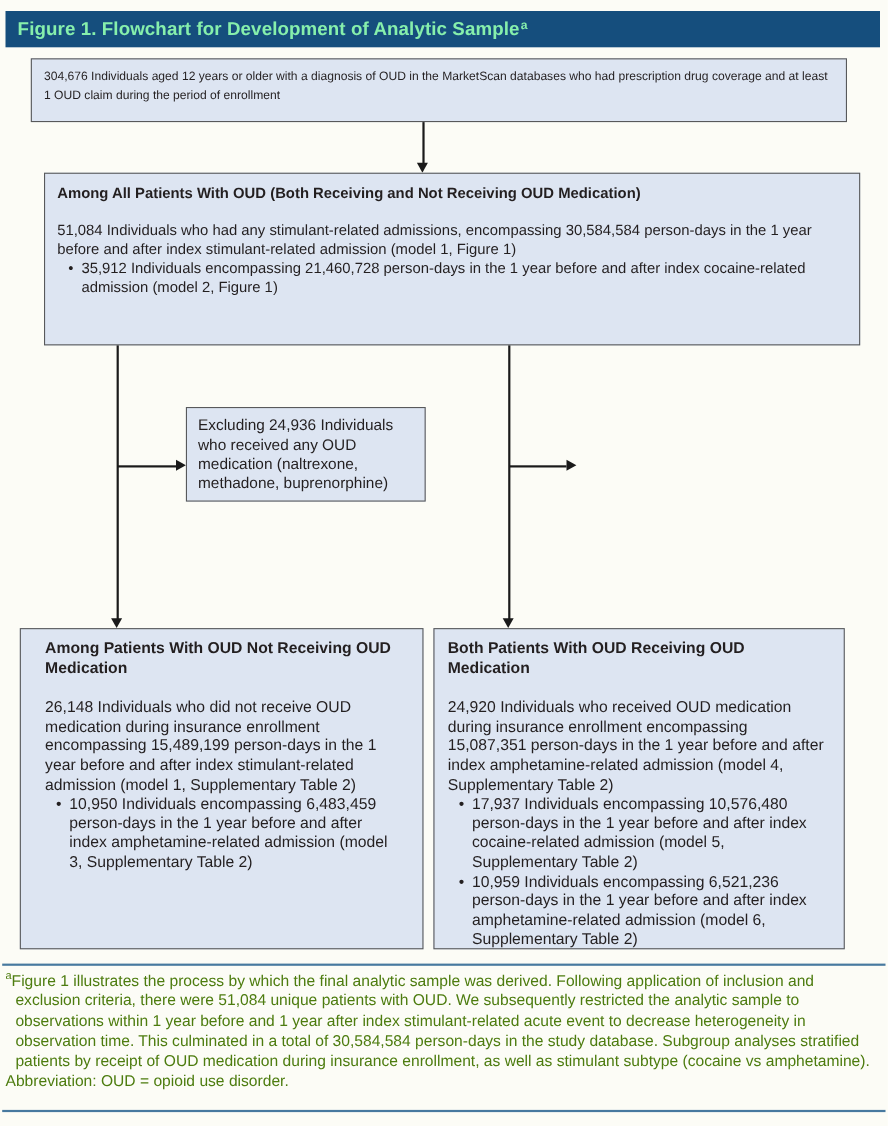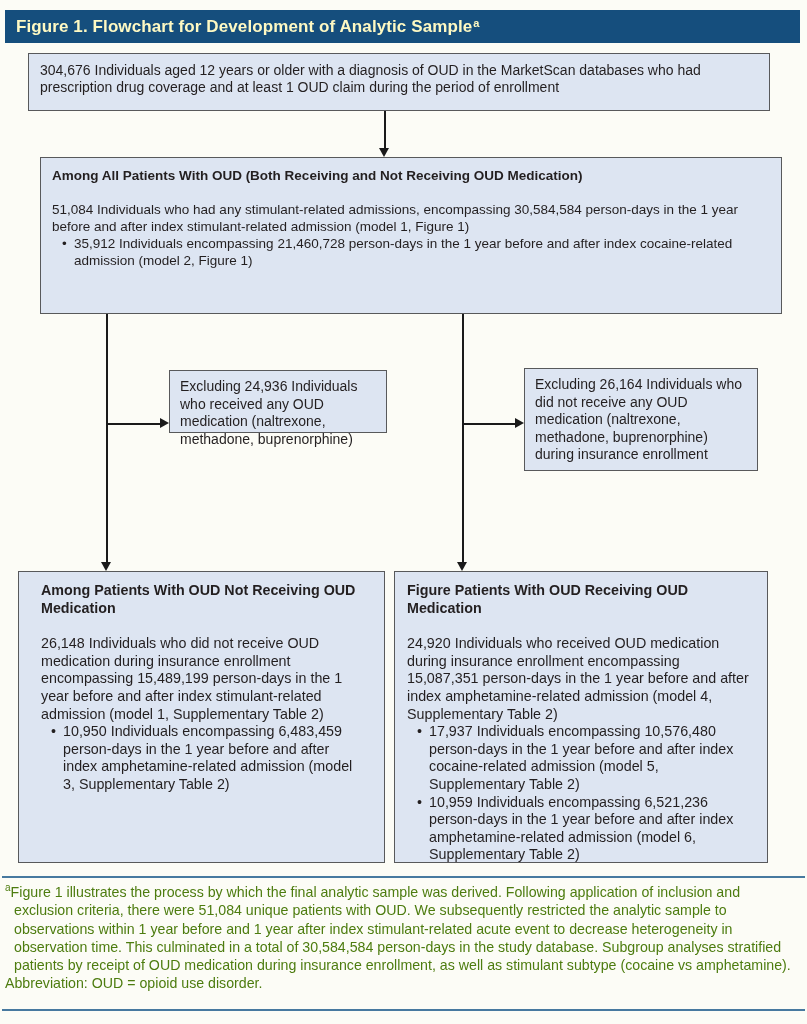--- a/index.html
+++ b/index.html
@@ -4,32 +4,32 @@
 <style>
   html,body{margin:0;padding:0;}
   .page{
     position:relative;width:807px;height:1024px;
     background:#fcfcf6;color:#231f20;
     font-family:"Liberation Sans",sans-serif;
     overflow:hidden;
   }
   .title-bar{
     position:absolute;left:5px;top:10px;width:795px;height:33px;
-    background:#154e7d;color:#fef9c3;font-weight:bold;font-size:17px;
+    background:#154e7d;color:#86efac;font-weight:bold;font-size:17px;
     display:flex;align-items:center;padding-left:11px;box-sizing:border-box;
     letter-spacing:.1px;
   }
   .title-bar sup{font-size:11px;line-height:0;transform:translateY(-4px);margin-left:1px;}
   .fbox{
     position:absolute;background:#dde5f2;border:1.6px solid #58595b;
     box-sizing:border-box;
   }
-  #box-top{left:28px;top:53px;width:742px;height:58px;padding:8px 11px;font-size:14px;line-height:17px;}
+  #box-top{left:28px;top:53px;width:742px;height:58px;padding:8px 11px;font-size:11px;line-height:17px;}
   #box-all{left:40px;top:157px;width:742px;height:157px;padding:9px 11px;font-size:13.5px;line-height:17px;}
-  #excl-left{left:169px;top:370px;width:218px;height:63px;padding:7px 10px;font-size:14px;line-height:17.5px;}
+  #excl-left{left:169px;top:370px;width:218px;height:86px;padding:7px 10px;font-size:14px;line-height:17.5px;}
   #excl-right{left:524px;top:368px;width:234px;height:103px;padding:7px 10px;font-size:14px;line-height:17.5px;}
   #box-bl{left:18px;top:571px;width:367px;height:292px;padding:10px 22px;font-size:14.3px;line-height:17.6px;}
   #box-br{left:394px;top:571px;width:374px;height:292px;padding:10px 12px;font-size:14.3px;line-height:17.6px;}
   .box-heading{font-weight:bold;margin:0 0 17px 0;}
   #box-bl .box-heading,#box-br .box-heading{margin:0 0 18px 0;}
   .box-body{margin:0;}
   ul.flow-bullets{list-style:none;margin:0;padding:0 0 0 22px;}
   ul.flow-bullets li{position:relative;}
   ul.flow-bullets li::before{content:"\2022";position:absolute;left:-12px;}
   .vline{position:absolute;width:1.5px;background:#1a1a1a;}
@@ -81,34 +81,31 @@
 
   <div class="hline" style="left:107px;top:423px;width:53px;"></div>
   <div class="arrow-right" style="left:160px;top:418px;"></div>
 
   <div class="hline" style="left:463px;top:423px;width:52px;"></div>
   <div class="arrow-right" style="left:515px;top:418px;"></div>
 
   <div class="fbox" id="excl-left">
     <p class="box-body">Excluding  24,936 Individuals who received any OUD medication (naltrexone, methadone, buprenorphine)</p>
   </div>
-  <div class="fbox" id="excl-right">
-    <p class="box-body">Excluding  26,164 Individuals who did not receive any OUD medication (naltrexone, methadone, buprenorphine) during insurance enrollment</p>
-  </div>
 
   <div class="fbox" id="box-bl">
     <p class="box-heading">Among Patients With OUD Not Receiving OUD Medication</p>
     <p class="box-body">26,148 Individuals who did not receive OUD medication during insurance enrollment encompassing 15,489,199 person-days in the 1 year before and after index stimulant-related admission (model 1, Supplementary Table 2)</p>
     <ul class="flow-bullets">
       <li>10,950 Individuals encompassing 6,483,459 person-days in the 1 year before and after index amphetamine-related admission (model 3, Supplementary Table 2)</li>
     </ul>
   </div>
 
   <div class="fbox" id="box-br">
-    <p class="box-heading">Figure Patients With OUD Receiving OUD Medication</p>
+    <p class="box-heading">Both Patients With OUD Receiving OUD Medication</p>
     <p class="box-body">24,920 Individuals who received OUD medication during insurance enrollment encompassing 15,087,351 person-days in the 1 year before and after index amphetamine-related admission (model 4, Supplementary Table 2)</p>
     <ul class="flow-bullets">
       <li>17,937 Individuals encompassing 10,576,480 person-days in the 1 year before and after index cocaine-related admission (model 5, Supplementary Table 2)</li>
       <li>10,959 Individuals encompassing 6,521,236 person-days in the 1 year before and after index amphetamine-related admission (model 6, Supplementary Table 2)</li>
     </ul>
   </div>
 
   <div class="rule" id="rule-top"></div>
   <div class="footnote">
     <p class="fn-main"><sup>a</sup><span>Figure 1 illustrates the process by which the final analytic sample was derived. Following application of inclusion and exclusion criteria, there were 51,084 unique patients with OUD. We subsequently restricted the analytic sample to observations within 1 year before and 1 year after index stimulant-related acute event to decrease heterogeneity in observation time. This culminated in a total of 30,584,584 person-days in the study database. Subgroup analyses stratified patients by receipt of OUD medication during insurance enrollment, as well as stimulant subtype (cocaine vs amphetamine).</span></p>

